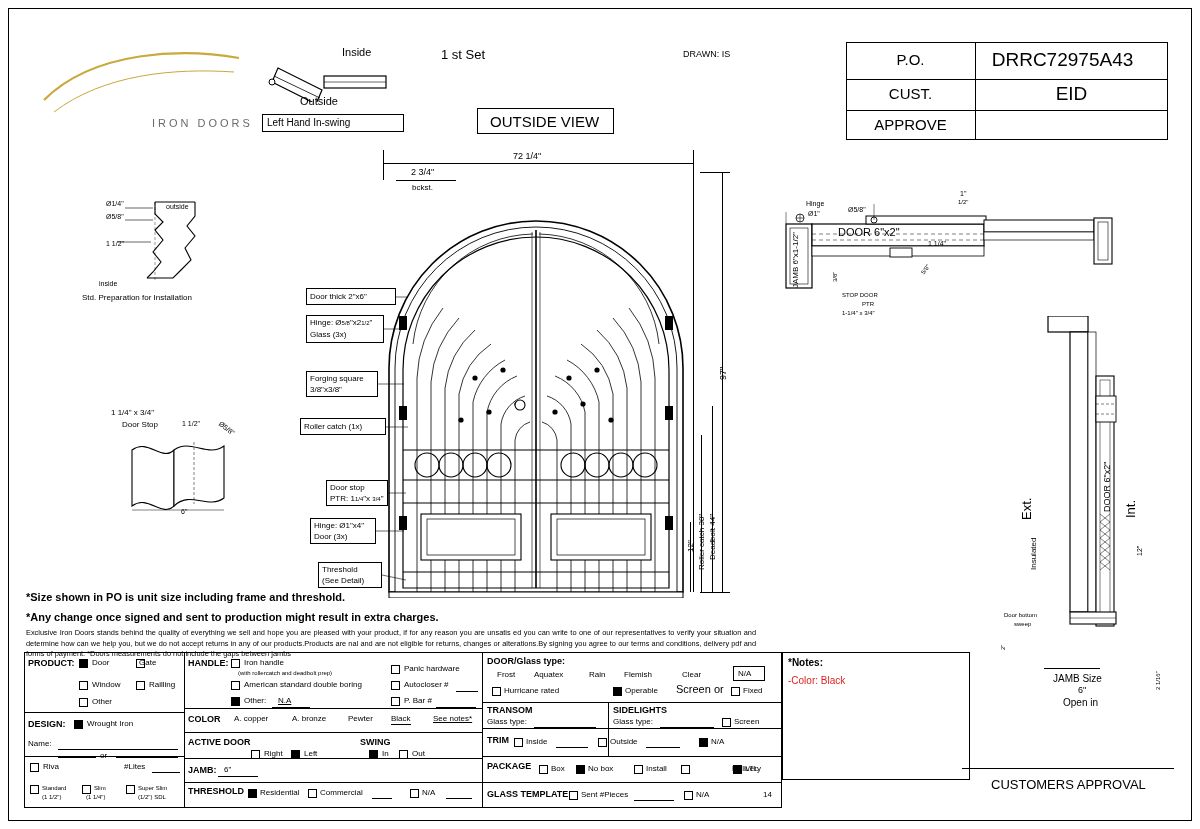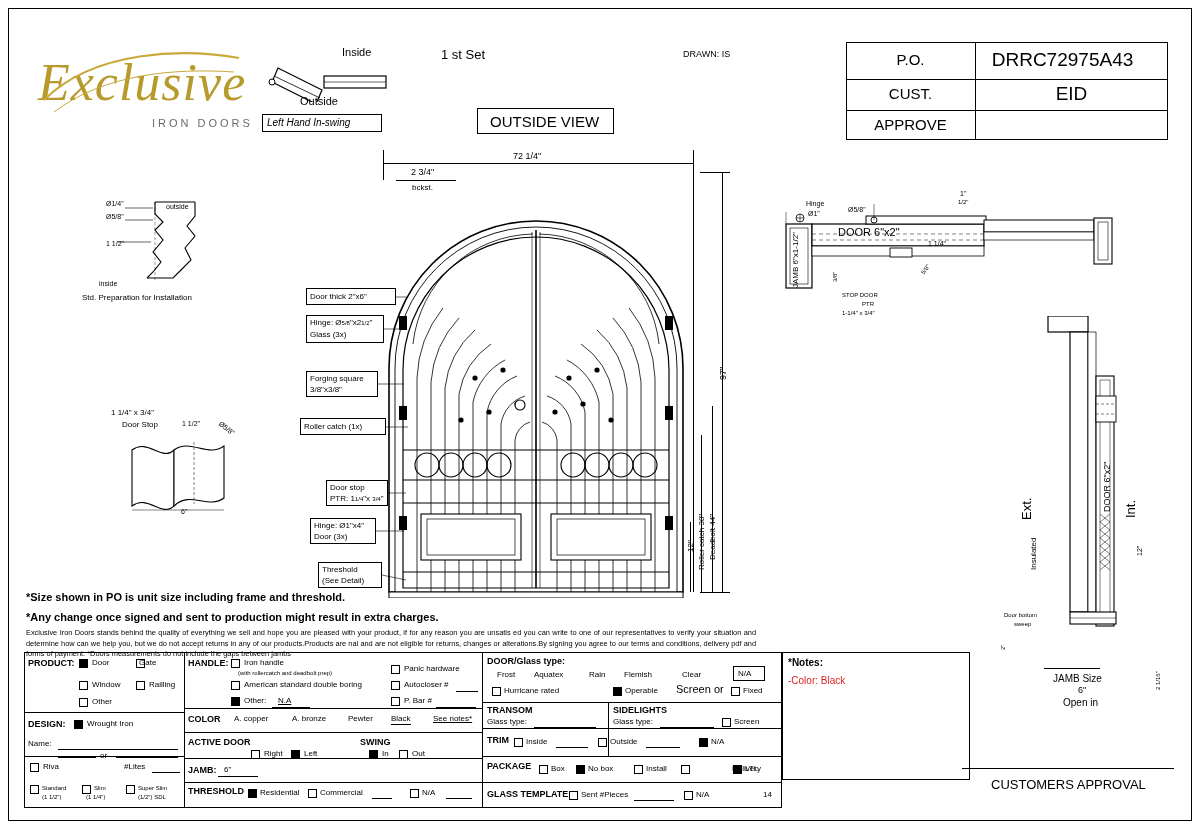--- a/index.html
+++ b/index.html
@@ -22,37 +22,36 @@
   .vtext{transform-origin:0 0;}
   svg{display:block;}
 </style>
 </head>
 <body>
 
 <div id="sheet">
 
   <div class="brd" style="left:8px;top:8px;width:1184px;height:813px;"></div>
 
-  <div class="t logo" style="left:38px;top:56px;font-size:52px;letter-spacing:1px;">Exclusive</div>
   <div class="t" style="left:152px;top:118px;font-size:11px;letter-spacing:3px;color:#6b6b6b;">IRON DOORS</div>
   <svg style="position:absolute;left:34px;top:40px;" width="215" height="95">
     <path d="M10 60 C 60 10, 150 8, 205 18" stroke="#c8a93a" stroke-width="2.2" fill="none"></path>
     <path d="M20 72 C 70 34, 140 28, 200 32" stroke="#c8a93a" stroke-width="1" fill="none"></path>
   </svg>
 
   <svg style="position:absolute;left:262px;top:46px;" width="126" height="56">
     <polygon points="10,36 16,22 60,44 54,58" fill="#ffffff" stroke="#000" stroke-width="1.2"></polygon>
     <line x1="12" y1="30" x2="58" y2="52" stroke="#000" stroke-width="0.8"></line>
     <circle cx="10" cy="36" r="3" fill="#fff" stroke="#000"></circle>
     <rect x="62" y="30" width="62" height="12" fill="#fff" stroke="#000" stroke-width="1.2"></rect>
     <line x1="62" y1="36" x2="124" y2="36" stroke="#000" stroke-width="0.6"></line>
   </svg>
   <div class="t sm" style="left:342px;top:47px;font-size:11px;">Inside</div>
   <div class="t sm" style="left:300px;top:96px;font-size:11px;">Outside</div>
-  <div class="bx ctr" style="left:262px;top:114px;width:120px;height:18px;font-style:italic;">
+  <div class="bx ctr" style="left:262px;top:114px;width:142px;height:18px;">
     <div class="t md" style="left:4px;top:3px;font-size:10px;">Left Hand In-swing</div>
   </div>
 
   <div class="t" style="left:441px;top:48px;font-size:13px;">1 st Set</div>
   <div class="t sm" style="left:683px;top:50px;font-size:9px;">DRAWN: IS</div>
 
   <div class="bx ctr" style="left:477px;top:108px;width:137px;height:26px;">
     <div class="t" style="left:12px;top:5px;font-size:15px;">OUTSIDE VIEW</div>
   </div>
 

